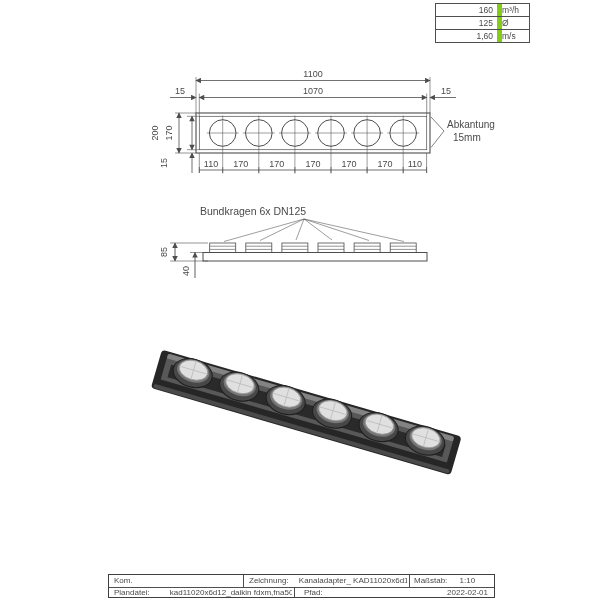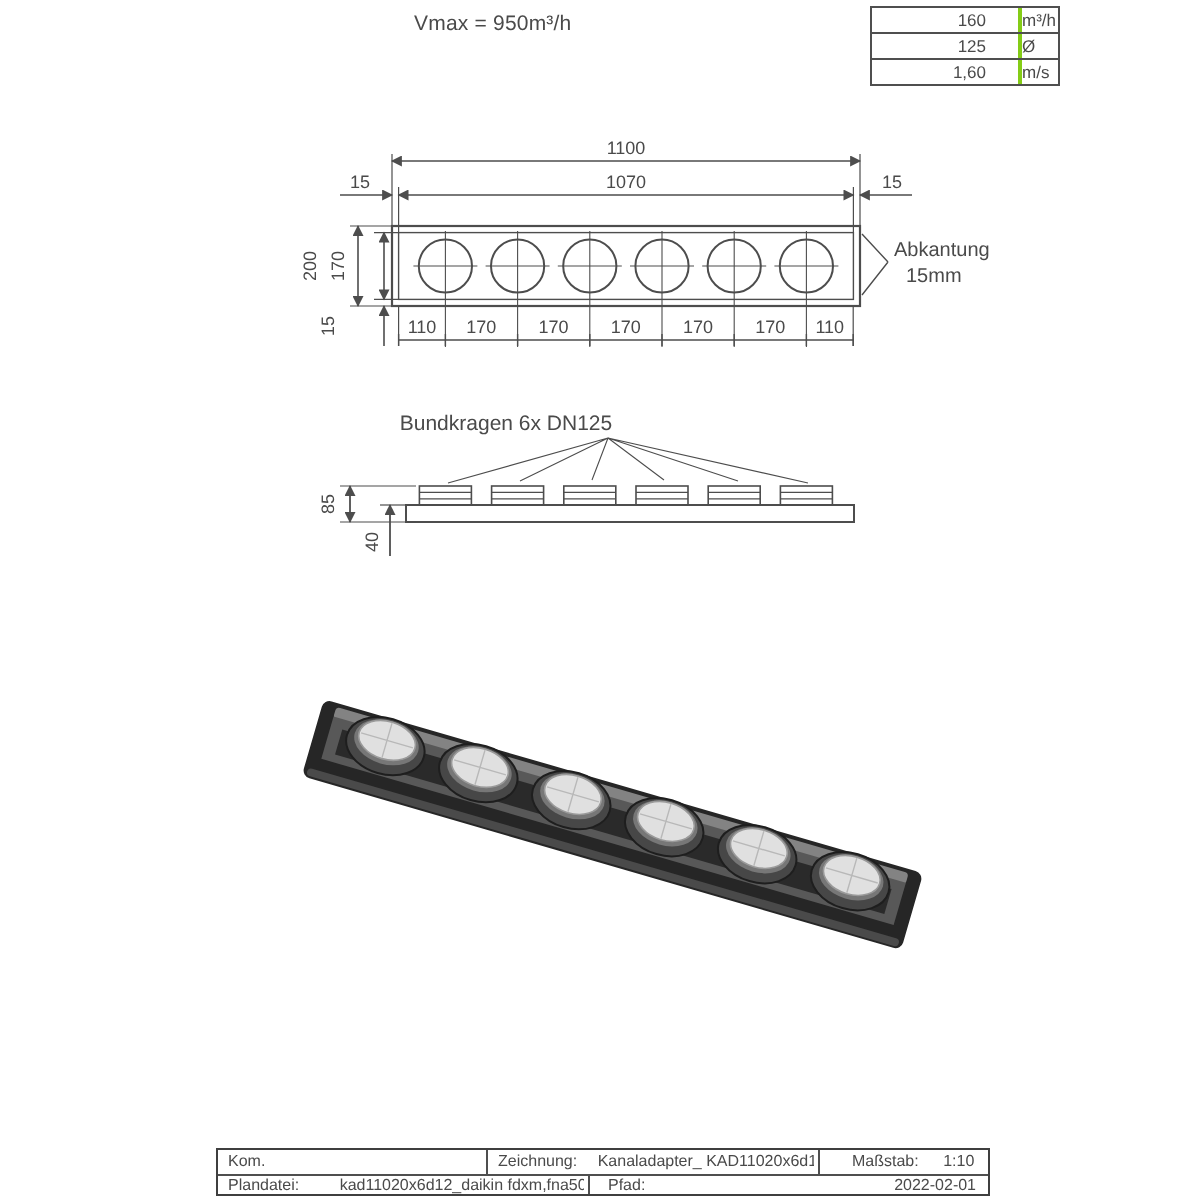--- a/index.html
+++ b/index.html
@@ -13,21 +13,21 @@
   }
   .abs { position:absolute; }
 
   
   #header { left:207px; top:6px; font-size:10.5px; line-height:12.3px; letter-spacing:.1px; }
 
   
   #spec-table { left:435px; top:3px; width:93px; border:1px solid #4f4f4f; font-size:8.5px; }
   .spec-row { display:flex; height:12px; line-height:12px; border-bottom:1px solid #4f4f4f; }
   .spec-row:last-child { border-bottom:none; }
-  .spec-val { width:57px; text-align:right; padding-right:16px; border-right:2px solid #84cc16; }
+  .spec-val { width:57px; text-align:right; padding-right:4px; border-right:5px solid #84cc16; }
   .spec-unit { flex:1; text-align:left; }
 
   
   #drawing { left:0; top:0; }
   #drawing text { fill:#4a4a4a; font-family:"Liberation Sans", sans-serif; }
   .dimtxt { font-size:9px; }
   .notetxt { font-size:10px; }
 
   
   #title-block { left:108px; top:574px; width:385px; height:22px; border:1px solid #3f3f3f; font-size:8px; }
@@ -35,21 +35,20 @@
   .tb-v { position:absolute; top:0; width:0; border-left:1px solid #4f4f4f; }
   .tb-cell { position:absolute; white-space:nowrap; overflow:hidden; }
   .r1 { top:0; height:12px; line-height:12px; }
   .r2 { top:13px; height:9px; line-height:9px; }
   .lbl { display:inline-block; }
 </style>
 </head>
 <body>
 
 <div id="header" class="abs">
-  <div>Vmax = 950m³/h</div>
 </div>
 
 <div id="spec-table" class="abs">
   <div class="spec-row">
     <div class="spec-val">160</div>
     <div class="spec-unit">m³/h</div>
   </div>
   <div class="spec-row">
     <div class="spec-val">125</div>
     <div class="spec-unit">Ø</div>
@@ -227,21 +226,21 @@
   <div class="tb-v" style="left:300px; height:12px;"></div>
   <div class="tb-v" style="left:185px; top:13px; height:9px;"></div>
 
   <div class="tb-cell r1" style="left:5px; width:125px;">
     <span>Kom.</span>
   </div>
   <div class="tb-cell r1" style="left:140px; width:158px;">
     <span class="lbl">Zeichnung:</span>
     <span style="margin-left:8px;">Kanaladapter_ KAD11020x6d12</span>
   </div>
-  <div class="tb-cell r1" style="left:305px; width:78px;margin-left:12px;">
+  <div class="tb-cell r1" style="left:305px; width:78px;">
     <span class="lbl">Maßstab:</span>
     <span style="margin-left:10px;">1:10</span>
   </div>
   <div class="tb-cell r2" style="left:5px; width:178px;">
     <span class="lbl">Plandatei:</span>
     <span style="margin-left:18px;">kad11020x6d12_daikin fdxm,fna50-60.dwg</span>
   </div>
   <div class="tb-cell r2" style="left:195px; width:100px;">
     <span>Pfad:</span>
   </div>

